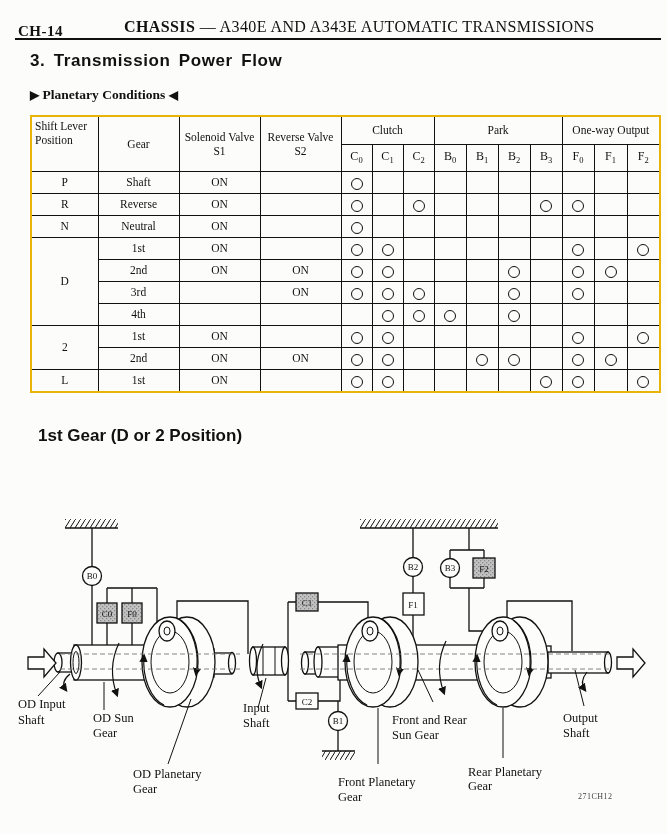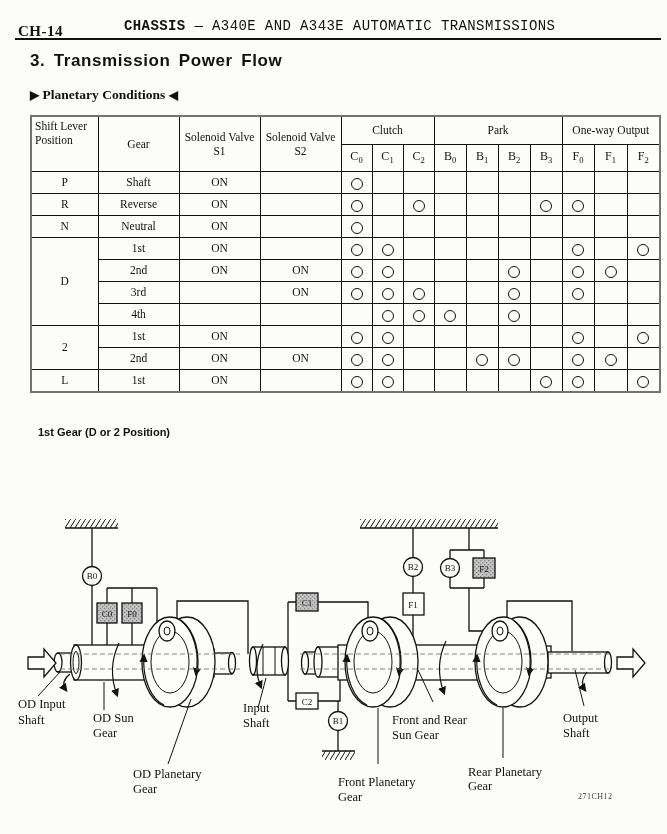--- a/index.html
+++ b/index.html
@@ -1,34 +1,34 @@
 <!DOCTYPE html>
 <html><head>
 <meta charset="utf-8">
 <style>
   html,body{margin:0;padding:0;}
   body{width:667px;height:834px;position:relative;background:#fcfcfa;color:#111;
        font-family:"Liberation Serif",serif;overflow:hidden;}
   .abs{position:absolute;}
   #page-code{left:18px;top:11px;font-size:15px;font-weight:bold;letter-spacing:.5px;margin-top:12px;}
-  #header-line{left:124px;top:18px;font-size:14px;letter-spacing:.4px;white-space:nowrap;font-family:Liberation Mono, monospace;}
+  #header-line{left:124px;top:18px;font-size:16px;letter-spacing:.4px;white-space:nowrap;}
   #header-line .b{font-weight:bold;}
   #header-rule{left:15px;top:38px;width:646px;height:2px;background:#111;}
   #section-heading{left:30px;top:51px;font-family:"Liberation Sans",sans-serif;
        font-size:17px;font-weight:bold;letter-spacing:.6px;word-spacing:3px;}
   #subsection{left:30px;top:87px;font-size:13.5px;font-weight:bold;}
   #subsection .tri{font-size:12px;}
   #gear-heading{left:38px;top:426px;font-family:"Liberation Sans",sans-serif;
-       font-size:11px;font-weight:bold;}
+       font-size:17px;font-weight:bold;}
   
   #opc{left:30px;top:115px;}
   table{border-collapse:collapse;table-layout:fixed;width:629px;}
   th,td{border:1px solid #111;padding:0;font-weight:normal;text-align:center;
         font-size:11.5px;line-height:1.25;overflow:hidden;}
-  table{border:2px solid #737373;padding-left:12px;}
+  table{border:2px solid #eab308;padding-left:12px;}
   thead tr:first-child th{height:27px;}
   thead tr:last-child th{height:26px;font-size:12px;}
   thead th sub{font-size:8.5px;}
   th.shift{text-align:left;padding:2px 3px;vertical-align:top;font-size:11.5px;}
   tbody td{height:21px;}
   .ring{display:inline-block;width:10px;height:10px;border:1.2px solid #111;
         border-radius:50%;vertical-align:middle;background:transparent;}
   
   #diagram{left:0;top:496px;}
   svg text{font-family:"Liberation Serif",serif;fill:#111;}
@@ -67,21 +67,21 @@
         <col style="width:32px">
     <col style="width:32px">
         <col style="width:33px">
         <col style="width:33px">
   </colgroup>
   <thead>
     <tr>
       <th rowspan="2" class="shift">Shift Lever Position</th>
       <th rowspan="2">Gear</th>
       <th rowspan="2">Solenoid Valve S1</th>
-      <th rowspan="2">Solenoid Valve S2</th>
+      <th rowspan="2">Reverse Valve S2</th>
       <th colspan="3">Clutch</th>
       <th colspan="4">Park</th>
       <th colspan="3">One-way Output</th>
     </tr>
     <tr>
           <th>C<sub>0</sub></th>
           <th>C<sub>1</sub></th>
           <th>C<sub>2</sub></th>
           <th>B<sub>0</sub></th>
           <th>B<sub>1</sub></th>

